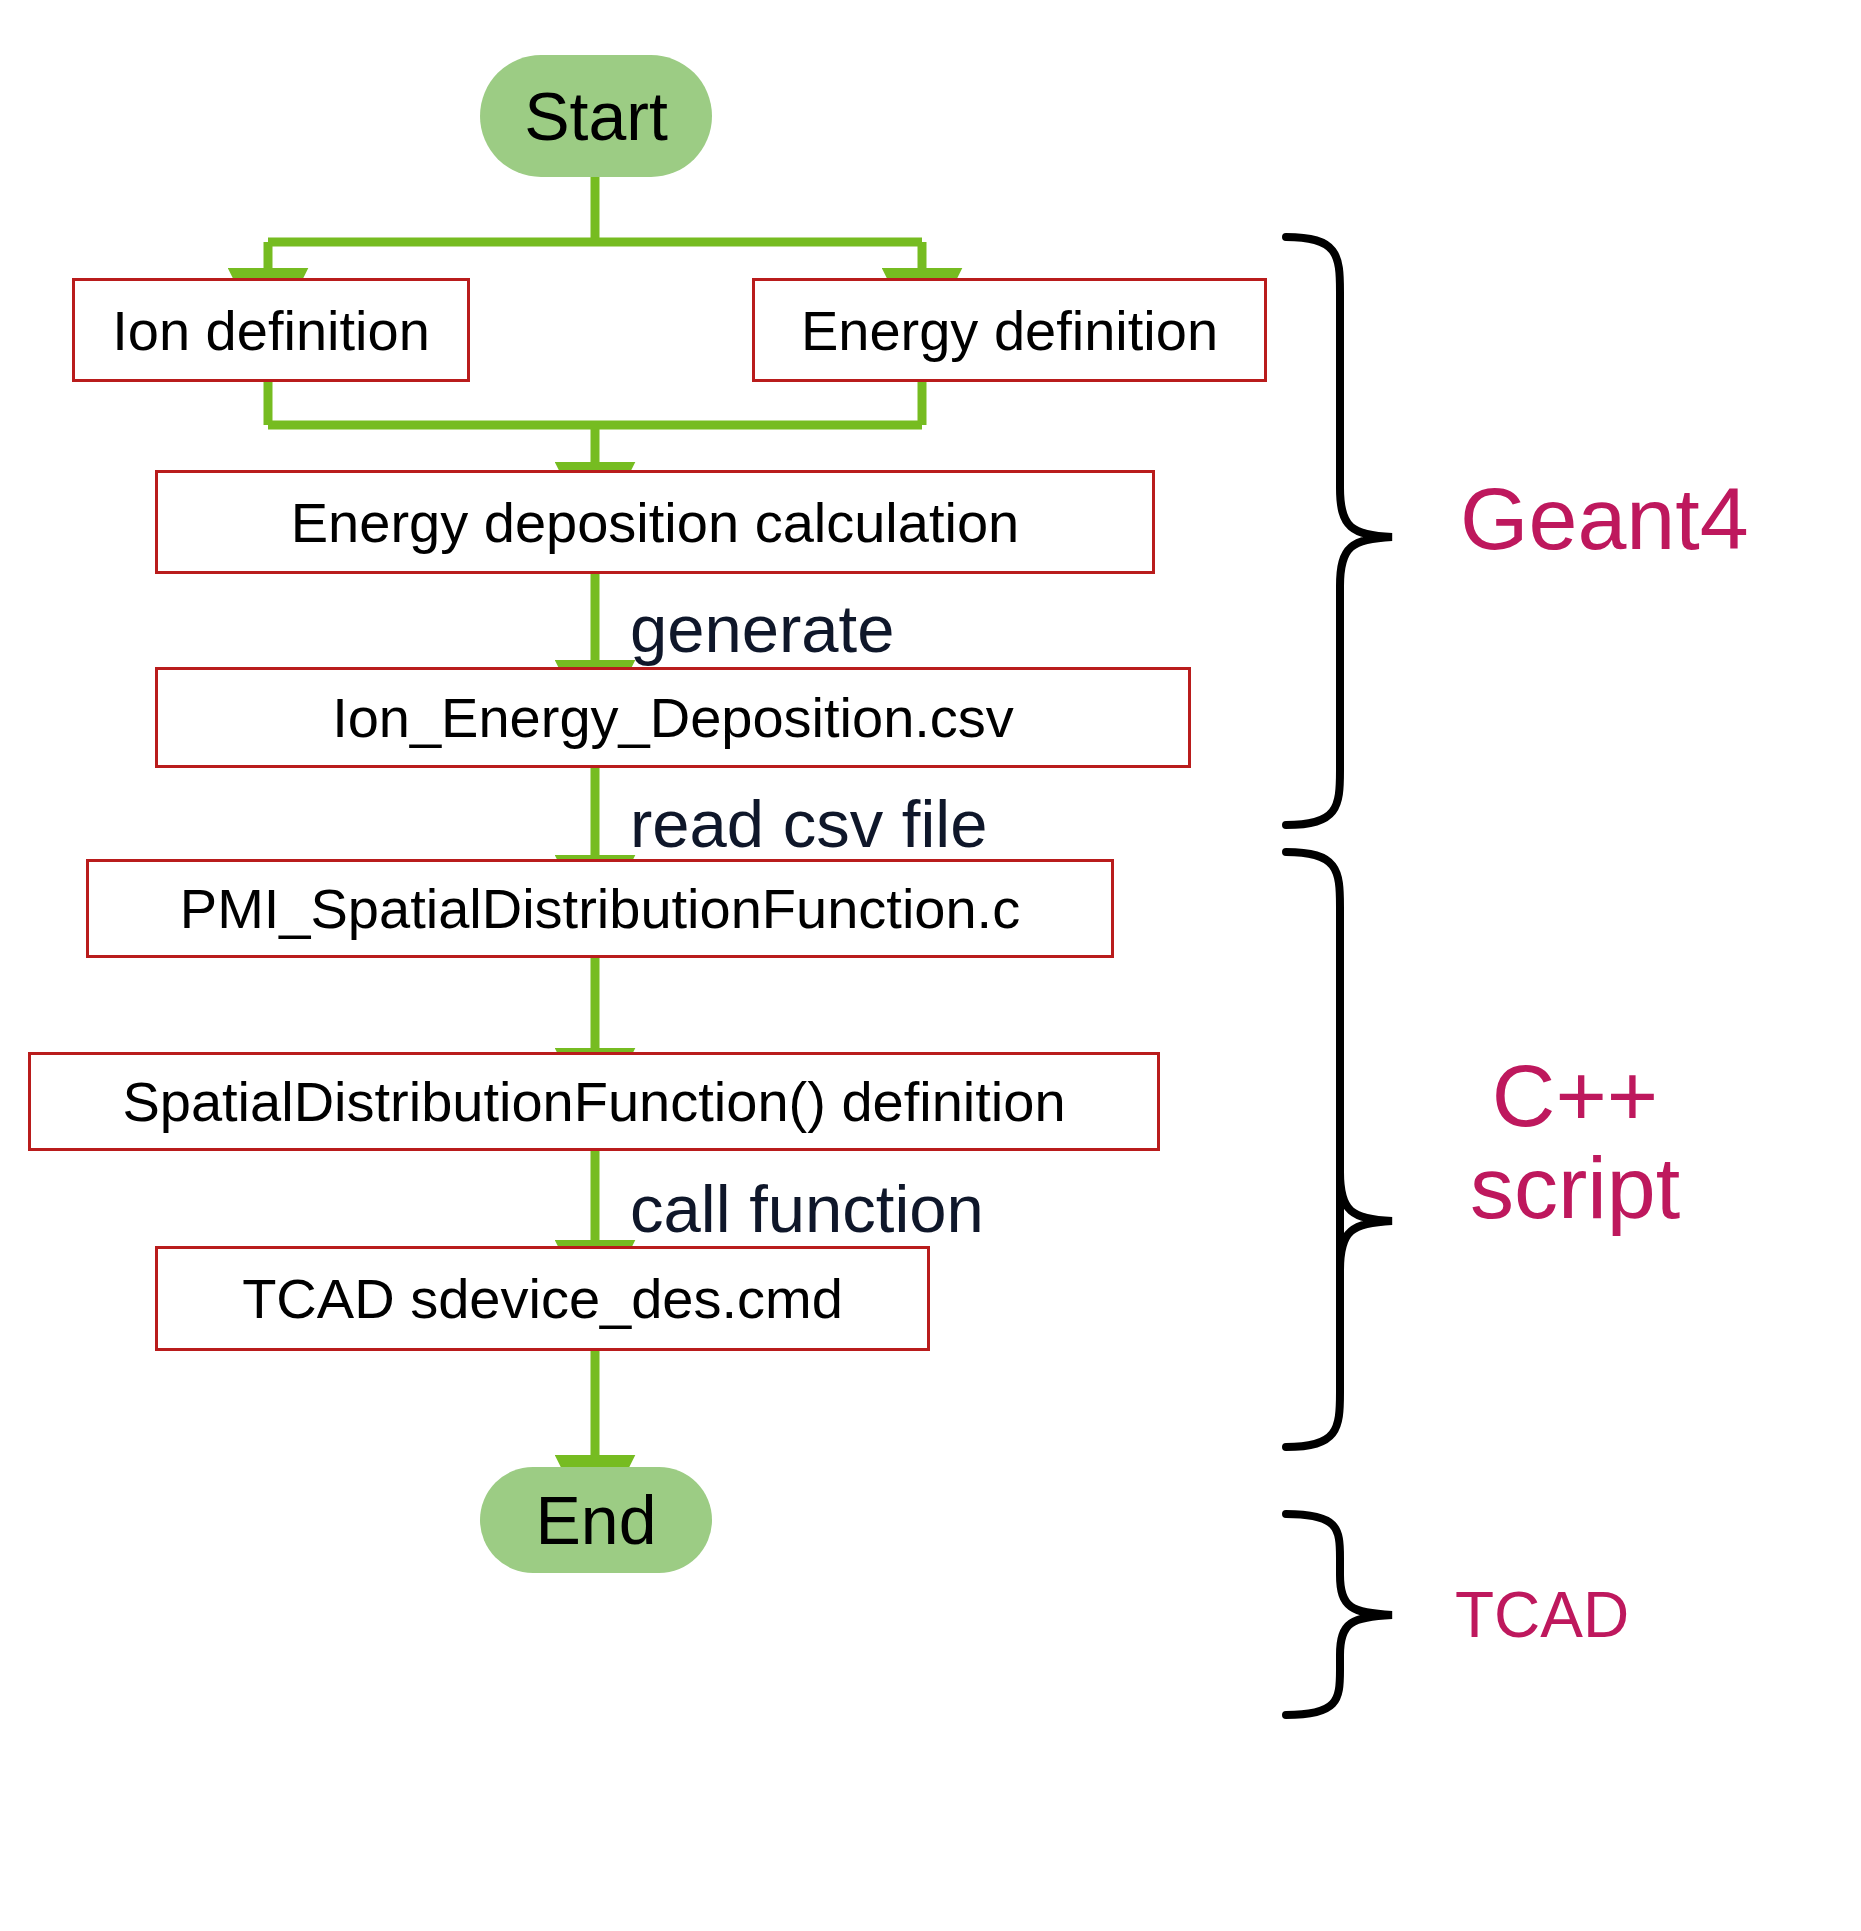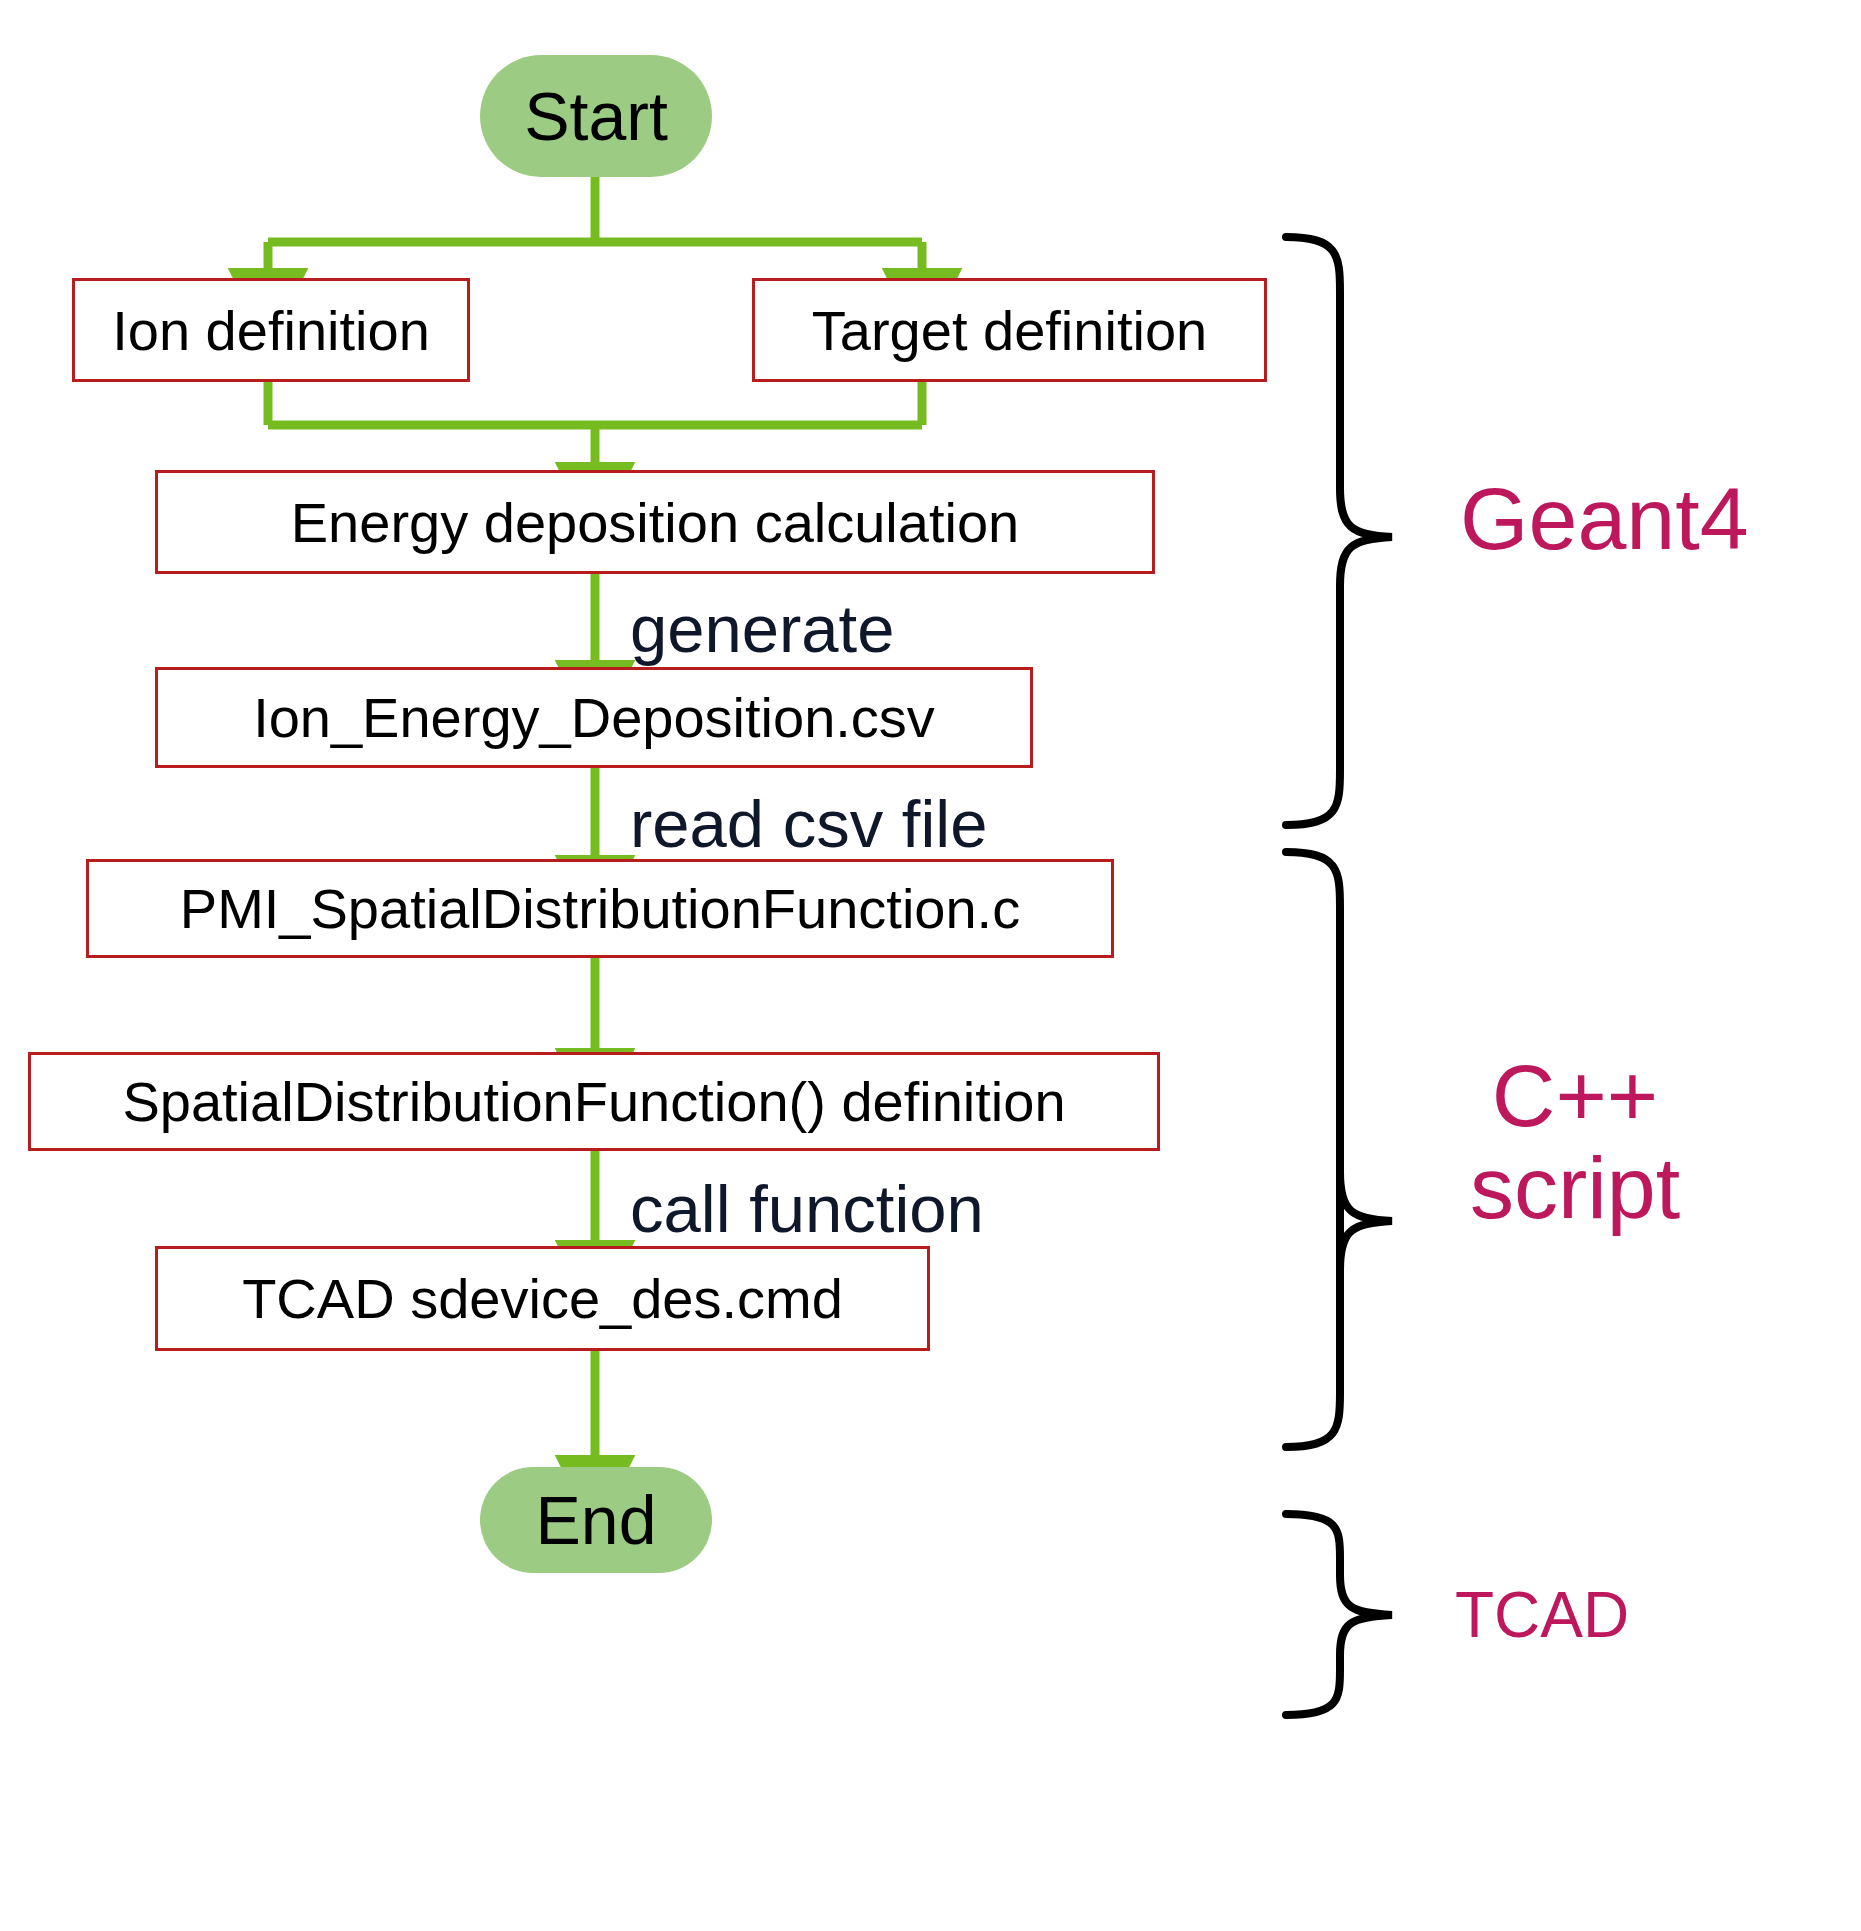--- a/index.html
+++ b/index.html
@@ -92,28 +92,28 @@
 
   <div class="node term" style="left:480px;top:25px;width:232px;height:122px;">
     <span>Start</span>
   </div>
 
   <div class="node proc" style="left:72px;top:248px;width:398px;height:104px;">
     <span>Ion definition</span>
   </div>
 
   <div class="node proc" style="left:752px;top:248px;width:515px;height:104px;">
-    <span>Target definition</span>
+    <span>Energy definition</span>
   </div>
 
   <div class="node proc" style="left:155px;top:440px;width:1000px;height:104px;">
     <span>Energy deposition calculation</span>
   </div>
 
-  <div class="node proc" style="left:155px;top:637px;width:878px;height:101px;">
+  <div class="node proc" style="left:155px;top:637px;width:1036px;height:101px;">
     <span>Ion_Energy_Deposition.csv</span>
   </div>
 
   <div class="node proc" style="left:86px;top:829px;width:1028px;height:99px;">
     <span>PMI_SpatialDistributionFunction.c</span>
   </div>
 
   <div class="node proc" style="left:28px;top:1022px;width:1132px;height:99px;">
     <span>SpatialDistributionFunction() definition</span>
   </div>

